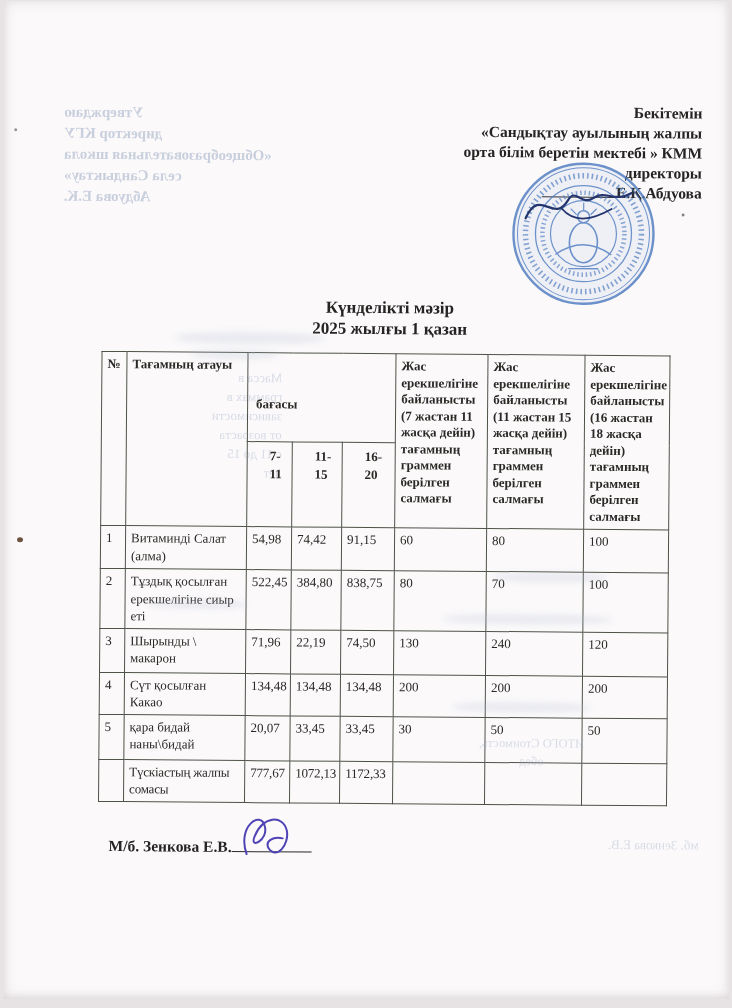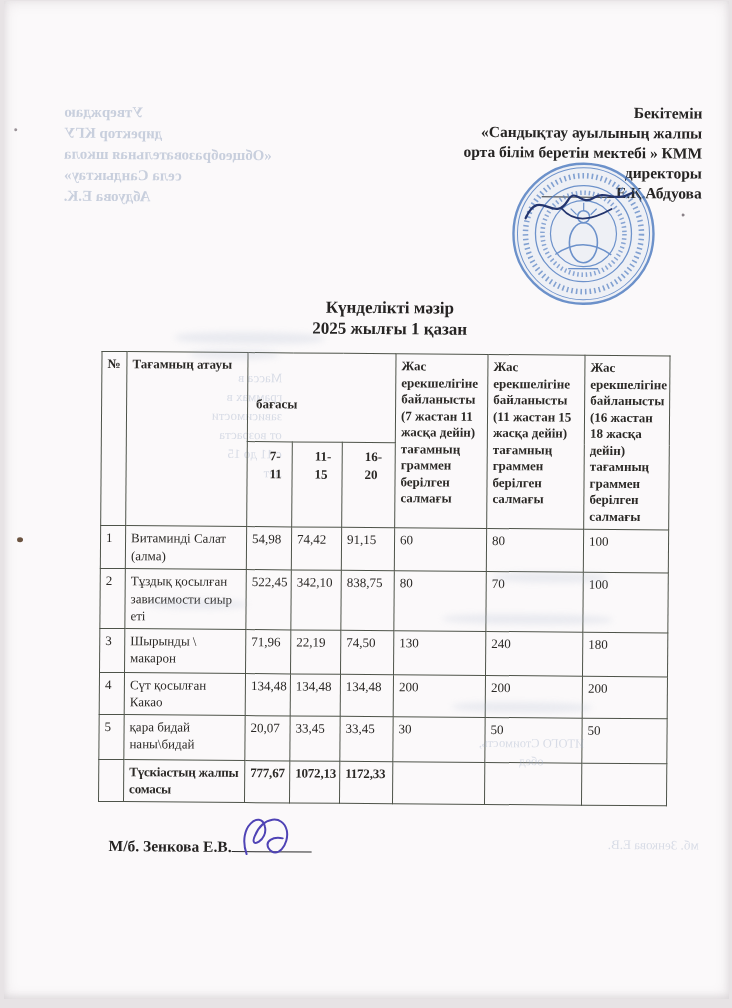--- a/index.html
+++ b/index.html
@@ -45,21 +45,21 @@
     vertical-align:top;text-align:left;
     padding:3px 3px 3px 5px;line-height:17.5px;
     overflow:visible;white-space:normal;
     font-weight:normal;
   }
   .menu-table th{font-weight:bold;}
   .menu-table .price-head{vertical-align:middle;padding-top:16px;padding-left:8px;}
   .menu-table .age-head{padding-top:5px;padding-left:22px;}
   .menu-table .gram-head{line-height:16.5px;padding-top:4px;}
   .menu-table .num{white-space:nowrap;}
-  .total-row td{font-weight:bold;letter-spacing:-.2px;}
+  .total-row td{font-weight:normal;letter-spacing:-.2px;}
   
   .footer{
     position:absolute;left:108px;top:838px;
     font-weight:bold;font-size:15.5px;
   }
   .footer .sig-line{display:inline-block;width:80px;border-bottom:1.5px solid #2a2a2a;height:12px;}
   .sign2{position:absolute;left:232px;top:806px;width:72px;height:56px;}
   
   .mirror{
     position:absolute;transform:scaleX(-1);
@@ -163,37 +163,37 @@
       <td>Витаминді Салат (алма)</td>
       <td class="num">54,98</td>
       <td class="num">74,42</td>
       <td class="num">91,15</td>
       <td class="num">60</td>
       <td class="num">80</td>
       <td class="num">100</td>
     </tr>
     <tr style="height:58px">
       <td class="num">2</td>
-      <td>Тұздық қосылған зависимости сиыр еті</td>
+      <td>Тұздық қосылған ерекшелігіне сиыр еті</td>
       <td class="num">522,45</td>
-      <td class="num">342,10</td>
+      <td class="num">384,80</td>
       <td class="num">838,75</td>
       <td class="num">80</td>
       <td class="num">70</td>
       <td class="num">100</td>
     </tr>
     <tr style="height:44px">
       <td class="num">3</td>
       <td>Шырынды \ макарон</td>
       <td class="num">71,96</td>
       <td class="num">22,19</td>
       <td class="num">74,50</td>
       <td class="num">130</td>
       <td class="num">240</td>
-      <td class="num">180</td>
+      <td class="num">120</td>
     </tr>
     <tr style="height:40px">
       <td class="num">4</td>
       <td>Сүт қосылған Какао</td>
       <td class="num">134,48</td>
       <td class="num">134,48</td>
       <td class="num">134,48</td>
       <td class="num">200</td>
       <td class="num">200</td>
       <td class="num">200</td>

